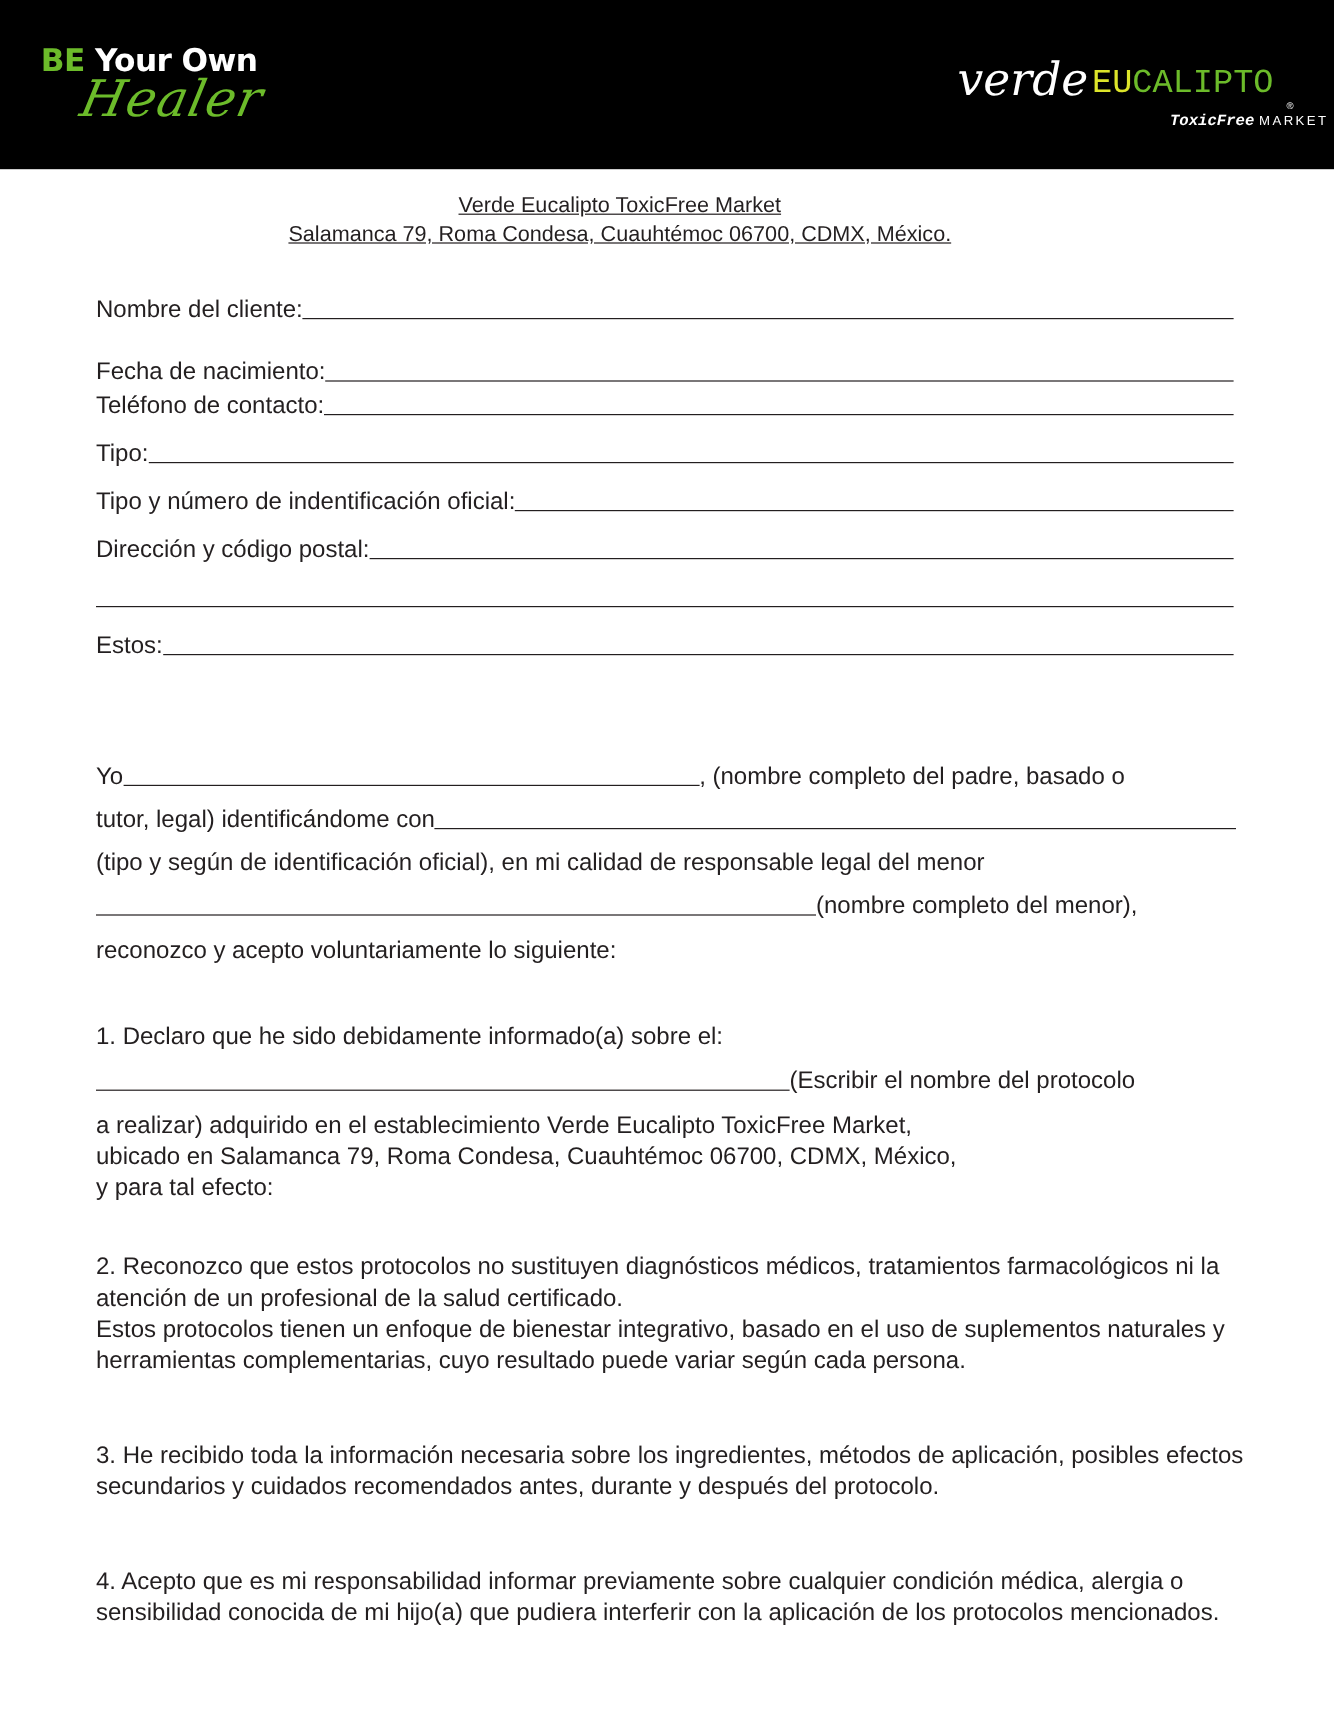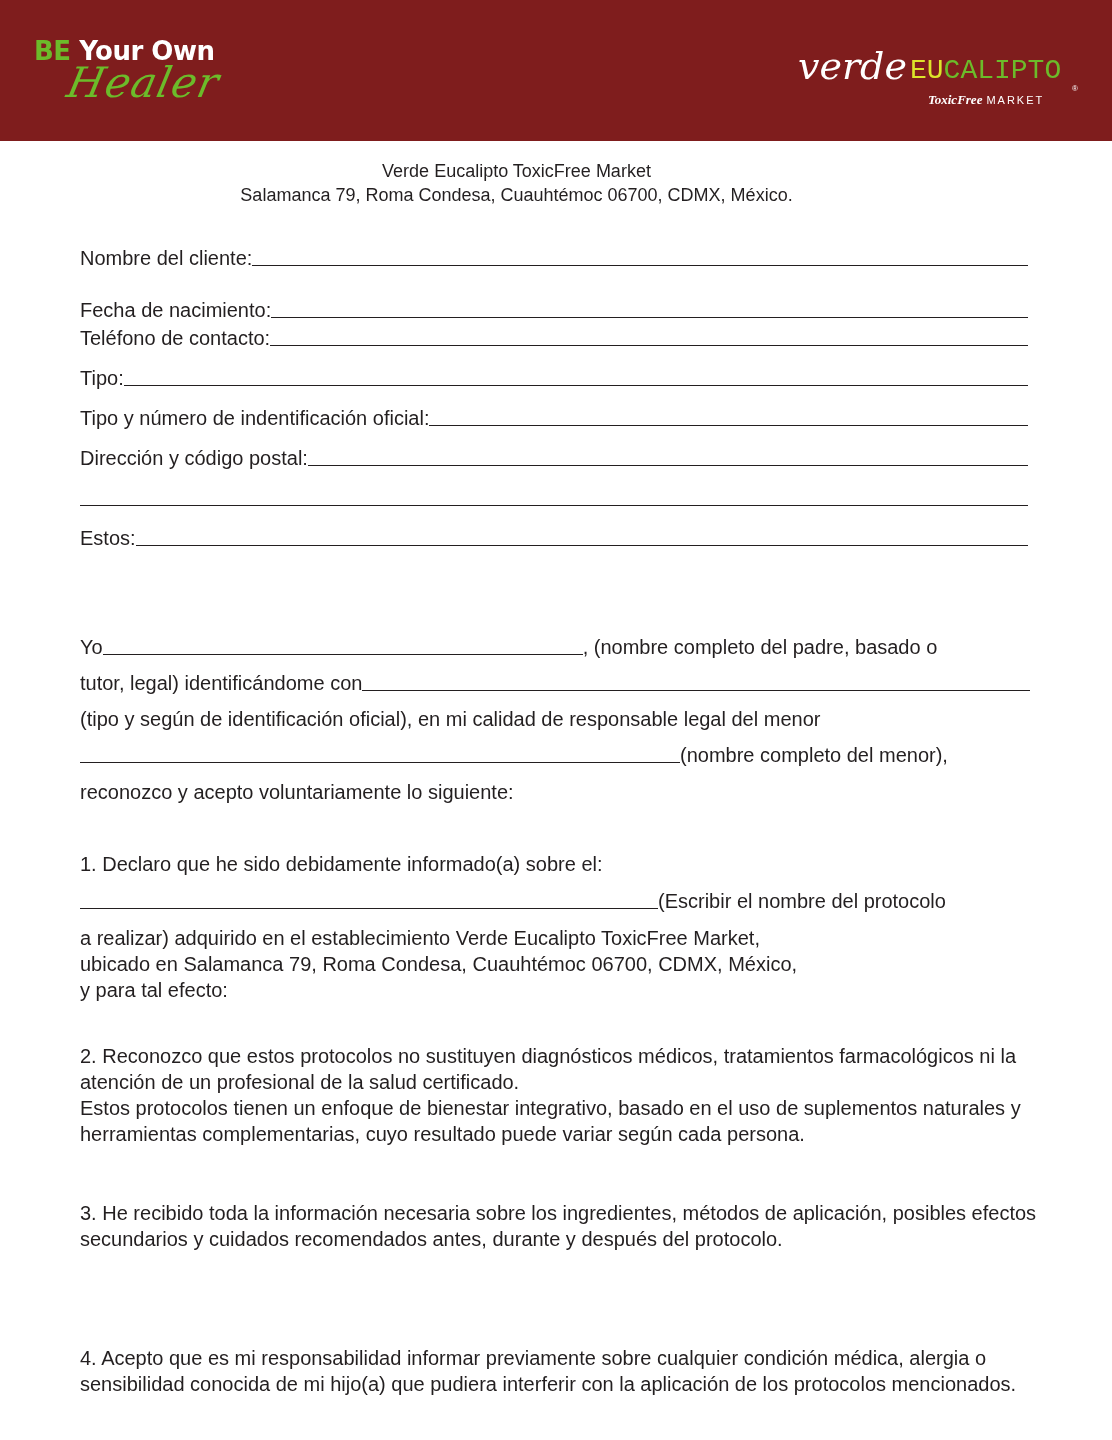--- a/index.html
+++ b/index.html
@@ -1,33 +1,33 @@
 <!DOCTYPE html>
 <html><head>
 <meta charset="utf-8">
 <style>
   html, body { margin: 0; padding: 0; }
   body { width: 1112px; height: 1440px; background: #ffffff; font-family: "Liberation Sans", sans-serif; color: #231f20; position: relative; overflow: hidden; }
-  .header { position: absolute; left: 0; top: 0; width: 1112px; height: 141px; background: #7f1d1d; }
+  .header { position: absolute; left: 0; top: 0; width: 1112px; height: 141px; background: #000000; }
   .logo-left { position: absolute; left: 34px; top: 36px; width: 220px; height: 90px; }
   .logo-left .l1 { position: absolute; left: 0; top: 0; font-family: "DejaVu Sans", sans-serif; font-weight: bold; font-size: 26px; letter-spacing: -0.5px; line-height: 30px; white-space: nowrap; }
   .logo-left .be { color: #6cbb2a; }
   .logo-left .yo { color: #ffffff; }
   .logo-left .healer { position: absolute; left: 34px; top: 22px; font-family: "DejaVu Serif", serif; font-style: italic; font-size: 42px; color: #6cbb2a; line-height: 50px; letter-spacing: 1px; transform: skewX(-12deg); }
   .logo-right { position: absolute; left: 798px; top: 40px; width: 290px; height: 80px; }
   .logo-right .verde { position: absolute; left: 0; top: 4px; font-family: "DejaVu Serif", serif; font-style: italic; font-size: 38px; color: #ffffff; line-height: 44px; }
   .logo-right .euc { position: absolute; left: 112px; top: 14px; font-family: Liberation Mono, monospace; font-size: 28px; line-height: 34px; letter-spacing: 0px; }
   .logo-right .eu { color: #dde52a; }
   .logo-right .calipto { color: #6cbb2a; }
   .logo-right .reg { position: absolute; left: 274px; top: 44px; font-size: 8px; color: #ffffff; }
   .logo-right .tf { position: absolute; left: 130px; top: 52px; font-size: 13px; color: #ffffff; white-space: nowrap; }
-  .logo-right .tf .toxic { font-family: Liberation Serif, serif; font-style: italic; font-weight: bold; }
+  .logo-right .tf .toxic { font-family: Liberation Mono, monospace; font-style: italic; font-weight: bold; margin-left: 47px; }
   .logo-right .tf .market { letter-spacing: 2px; font-size: 11px; margin-left: 4px; }
 
-  .addr { position: absolute; left: 0; width: 1033px; text-align: center; font-size: 18px; line-height: 24px; color: #231f20; }
+  .addr { position: absolute; left: 0; width: 1033px; text-align: center; font-size: 18px; line-height: 24px; color: #231f20; text-decoration: underline; }
   .field { position: absolute; left: 80px; width: 948px; height: 30px; display: flex; align-items: flex-end; font-size: 20px; color: #231f20; justify-content: center; }
   .field .lbl { white-space: nowrap; line-height: 24px; }
   .field .line { flex: 1; border-bottom: 1.5px solid #231f20; height: 0; margin-bottom: 4px; }
   .solo-line { position: absolute; left: 80px; width: 948px; border-bottom: 1.5px solid #231f20; }
 
   .para { position: absolute; left: 80px; width: 960px; font-size: 20px; line-height: 26px; color: #231f20; }
   .inline-row { position: absolute; left: 80px; width: 950px; display: flex; align-items: flex-end; font-size: 20px; line-height: 26px; white-space: nowrap; }
   .inline-row .blank { border-bottom: 1.5px solid #231f20; height: 0; margin-bottom: 5px; }
   .inline-row .blank.flex { flex: 1; }
 </style>
@@ -107,13 +107,13 @@
   <span class="blank" style="width:578px;"></span>
   <span> (Escribir el nombre del protocolo</span>
 </div>
 <div class="para" style="top:925px; white-space:pre-line;">a realizar) adquirido en el establecimiento Verde Eucalipto ToxicFree Market,
 ubicado en Salamanca 79, Roma Condesa, Cuauhtémoc 06700, CDMX, México,
 y para tal efecto:</div>
 
 <div class="para" style="top:1043px; white-space:pre-line;">2. Reconozco que estos protocolos no sustituyen diagnósticos médicos, tratamientos farmacológicos ni la atención de un profesional de la salud certificado.
 Estos protocolos tienen un enfoque de bienestar integrativo, basado en el uso de suplementos naturales y herramientas complementarias, cuyo resultado puede variar según cada persona.</div>
 <div class="para" style="top:1200px;">3. He recibido toda la información necesaria sobre los ingredientes, métodos de aplicación, posibles efectos secundarios y cuidados recomendados antes, durante y después del protocolo.</div>
-<div class="para" style="top:1305px;margin-top:40px;">4. Acepto que es mi responsabilidad informar previamente sobre cualquier condición médica, alergia o sensibilidad conocida de mi hijo(a) que pudiera interferir con la aplicación de los protocolos mencionados.</div>
+<div class="para" style="top:1305px;">4. Acepto que es mi responsabilidad informar previamente sobre cualquier condición médica, alergia o sensibilidad conocida de mi hijo(a) que pudiera interferir con la aplicación de los protocolos mencionados.</div>
 
 </body></html>

